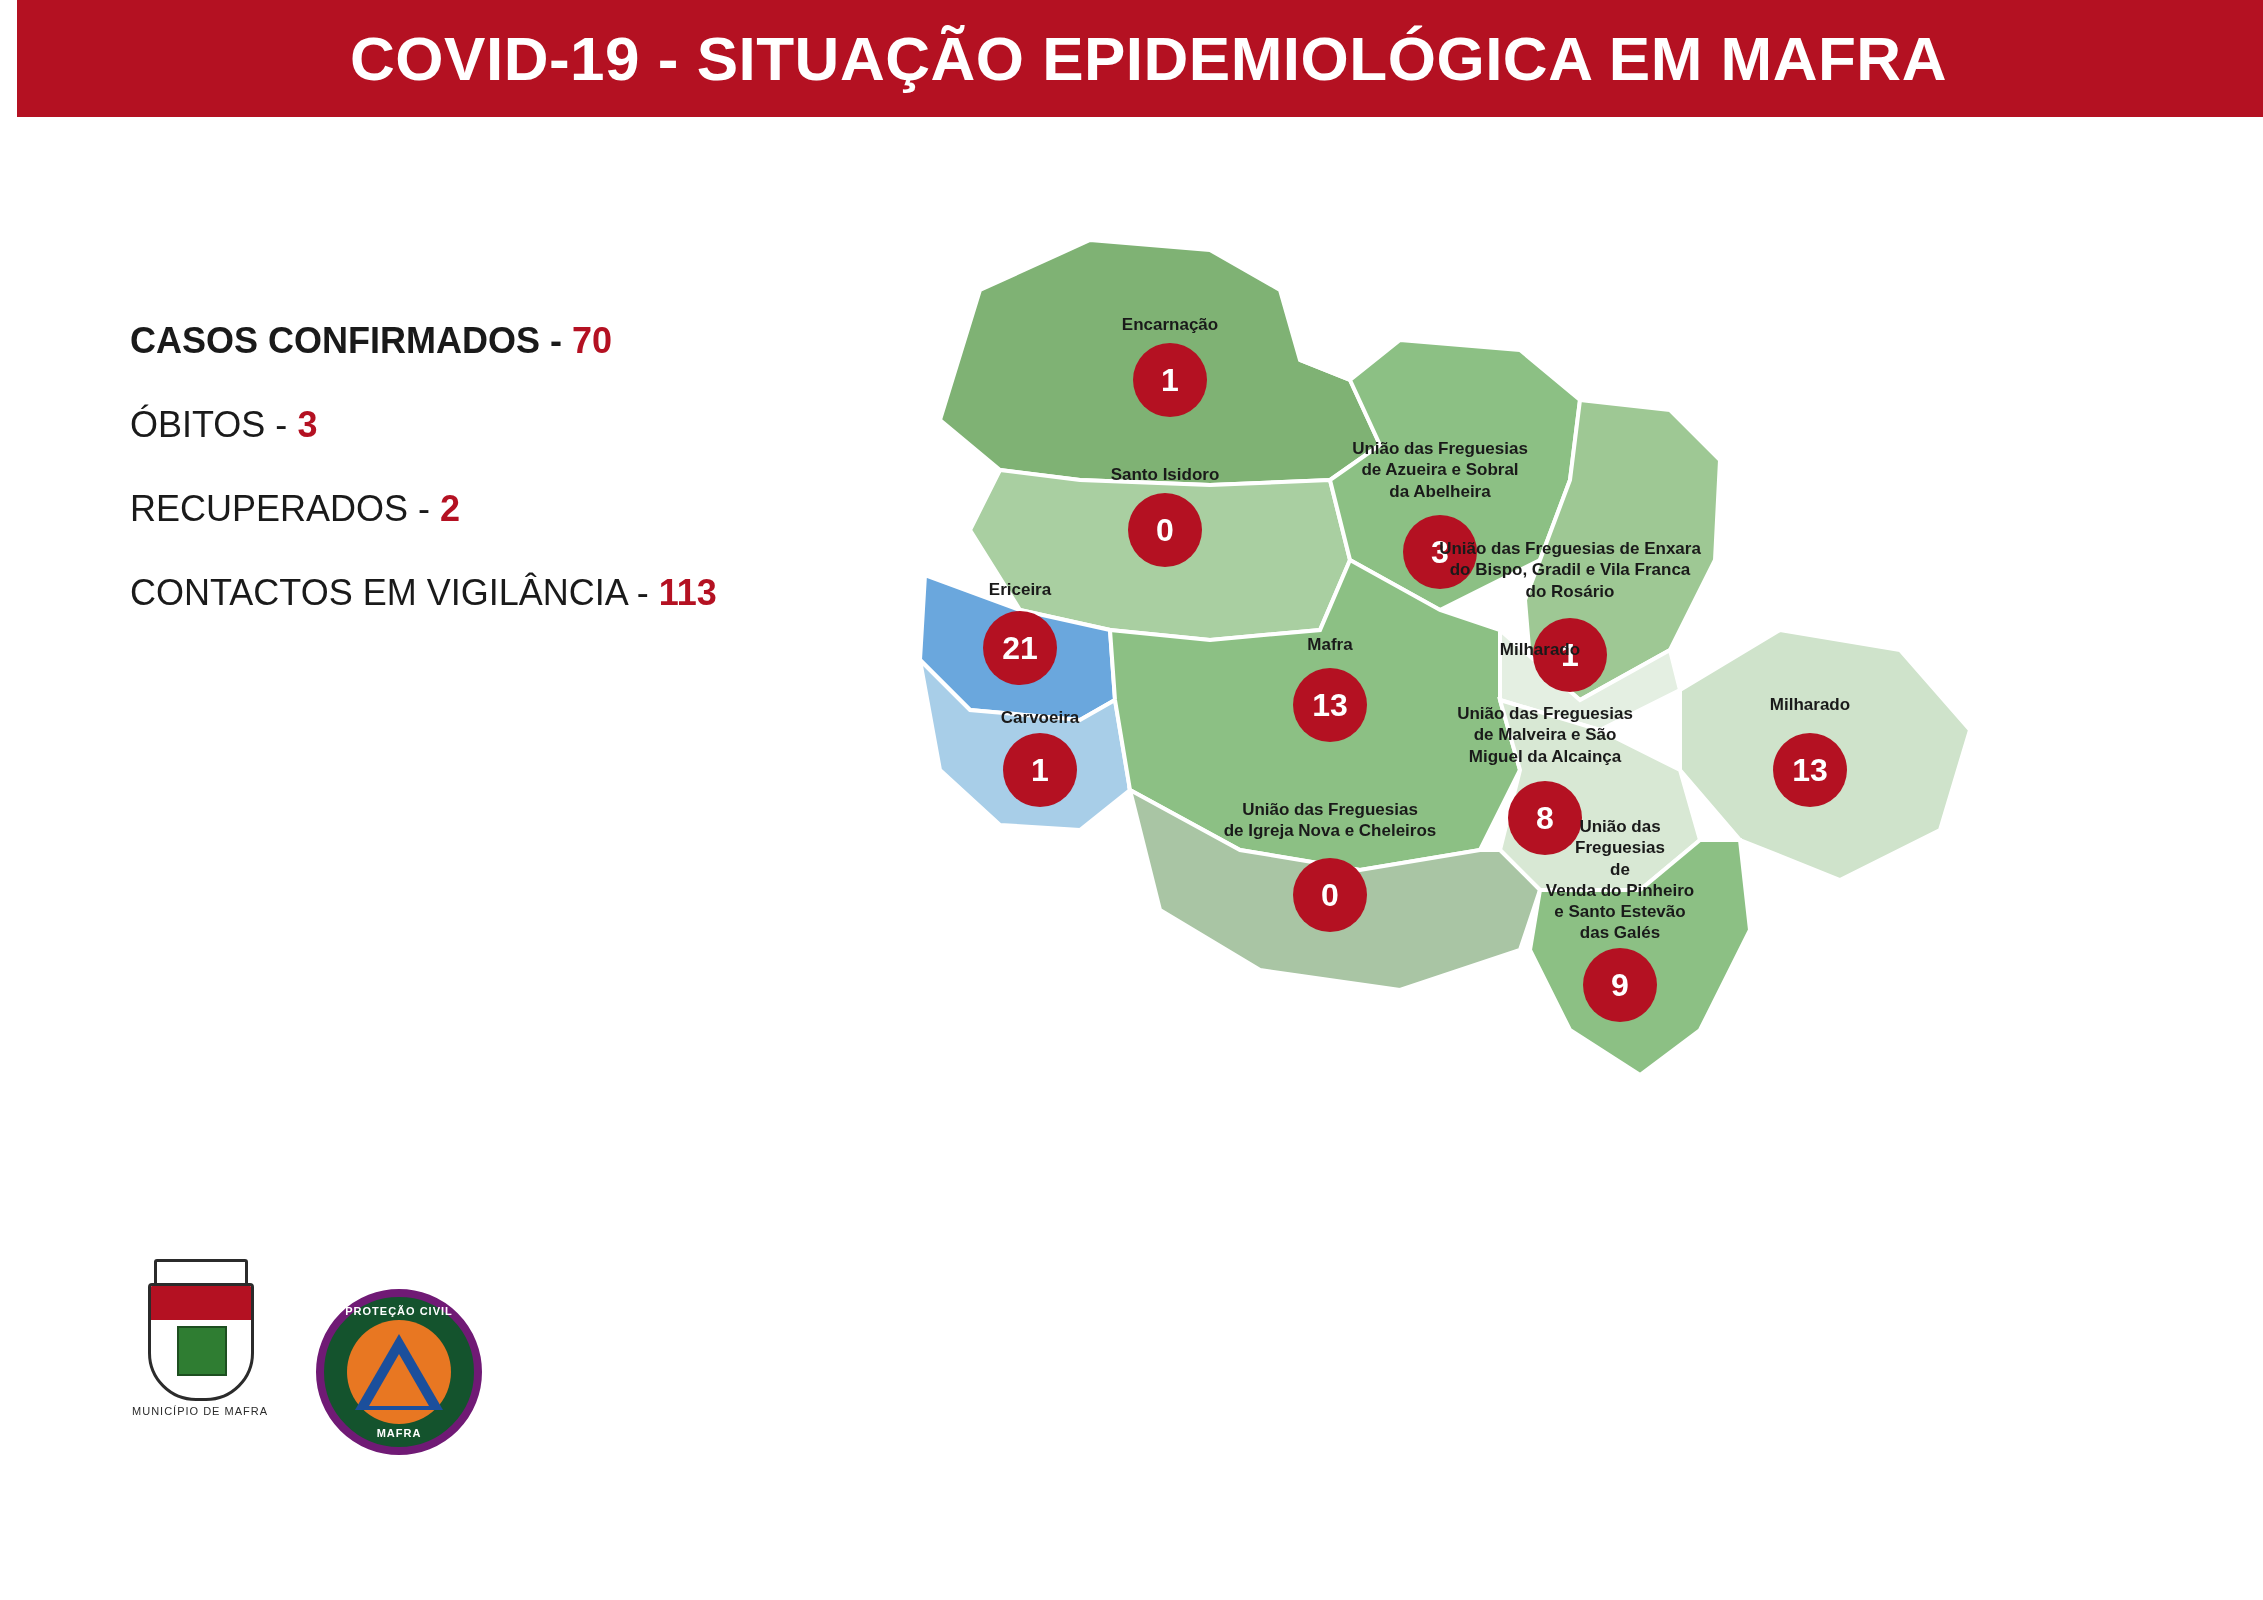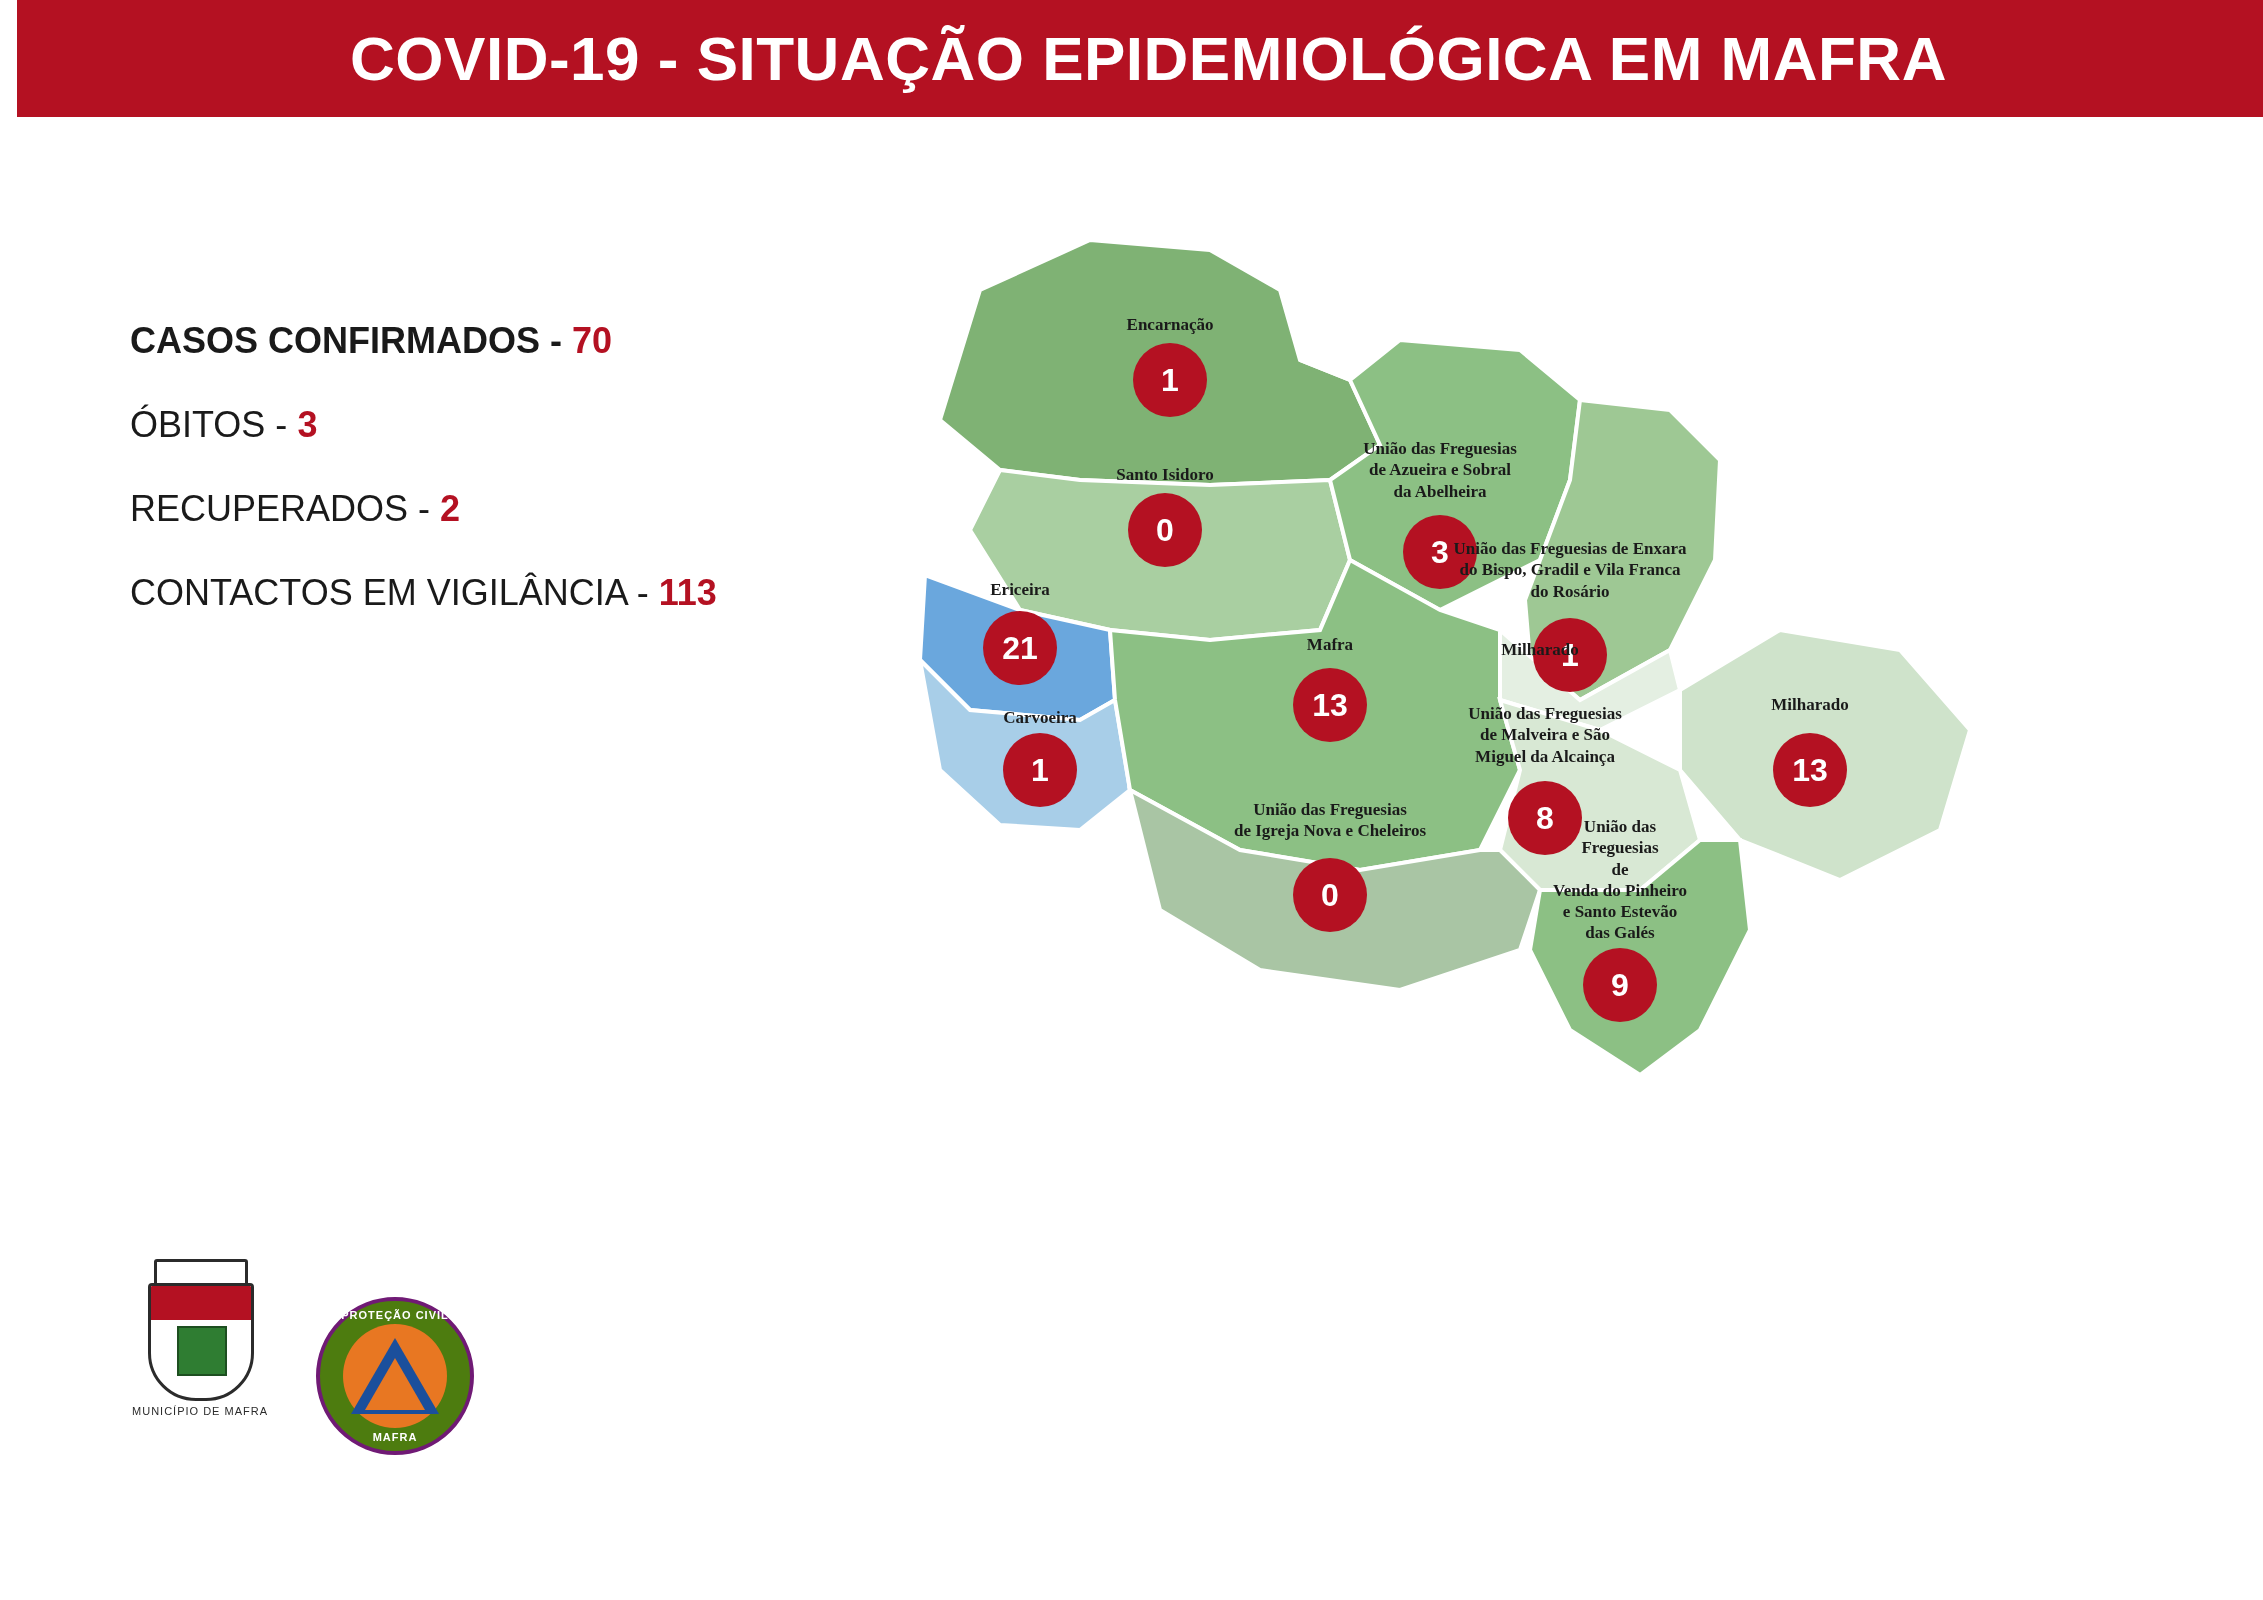--- a/index.html
+++ b/index.html
@@ -119,22 +119,22 @@
     width: 140px;
     text-align: right;
     font-size: 11px;
     letter-spacing: 1px;
     color: #2b2b2b;
   }
   .pc-logo {
     width: 150px;
     height: 150px;
     border-radius: 50%;
-    background: #4d7c0f;
-    border: 4px solid #701a75;
+    background: #14532d;
+    border: 8px solid #701a75;
     position: relative;
     display: flex;
     align-items: center;
     justify-content: center;
   }
   .pc-inner {
     width: 104px;
     height: 104px;
     border-radius: 50%;
     background: #e87722;
@@ -186,21 +186,20 @@
   .parish-label {
     position: absolute;
     text-align: center;
     font-size: 17px;
     font-weight: bold;
     color: #1a1a1a;
     line-height: 1.25;
     transform: translate(-50%, -50%);
     white-space: pre-line;
     pointer-events: none;
-    font-family: Liberation Serif, serif;
   }
   .case-badge {
     position: absolute;
     width: 74px;
     height: 74px;
     border-radius: 50%;
     background: #b41122;
     color: #ffffff;
     font-size: 32px;
     font-weight: bold;

